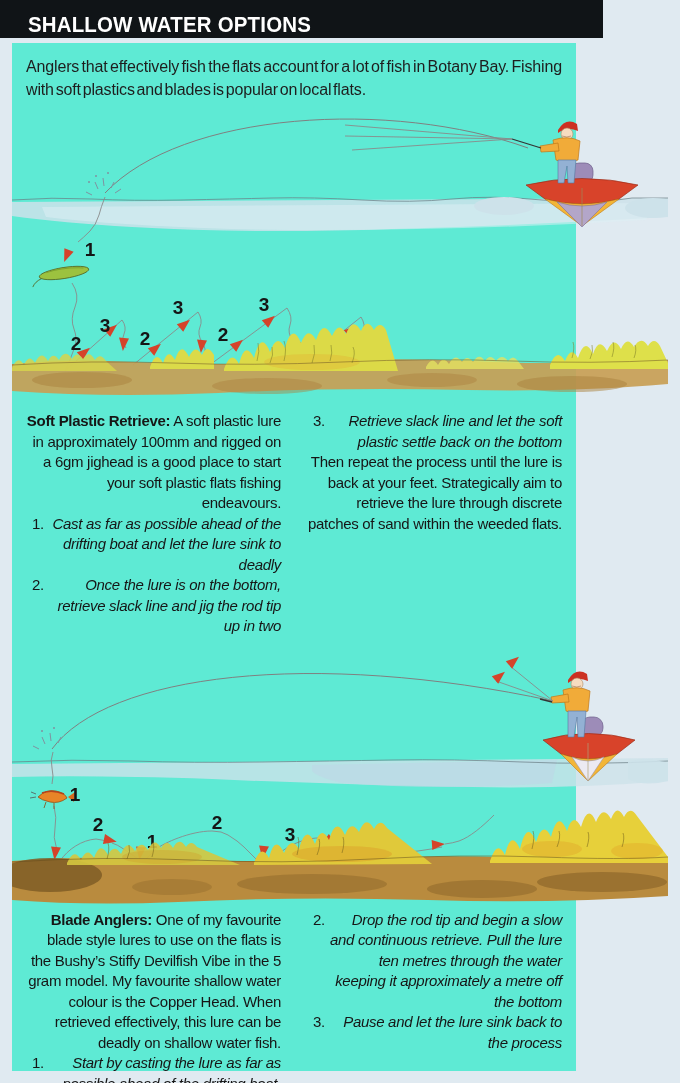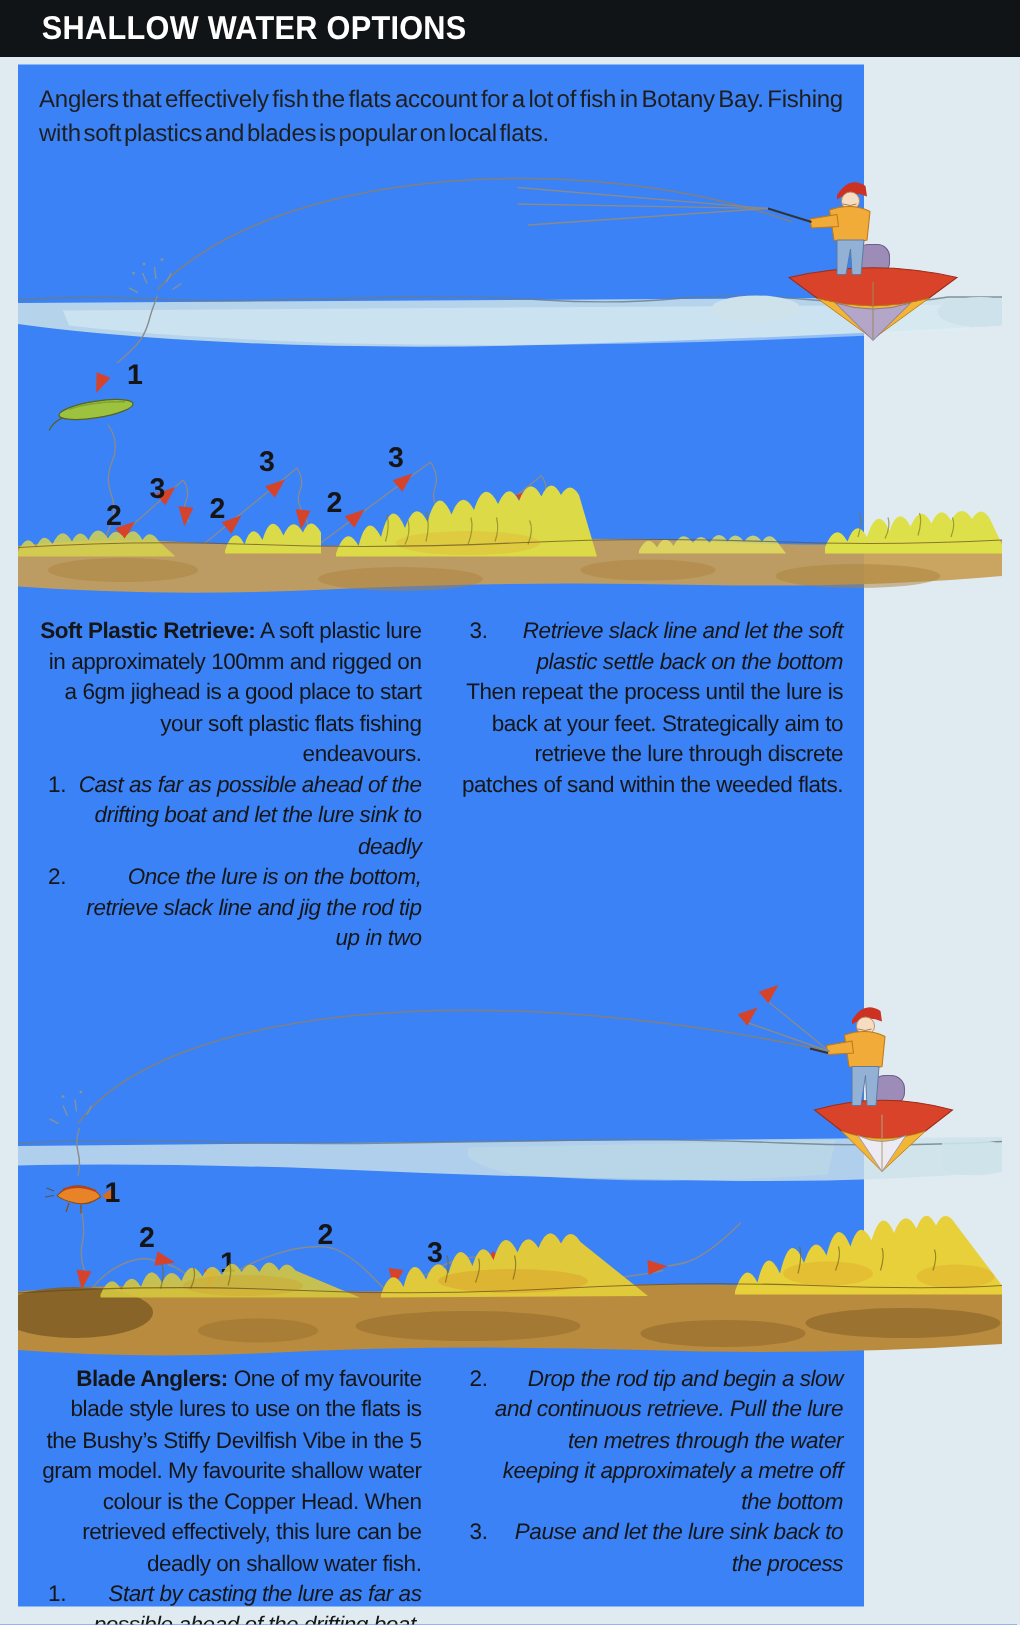--- a/index.html
+++ b/index.html
@@ -3,31 +3,31 @@
 <meta charset="utf-8">
 <style>
   html,body{margin:0;padding:0;}
   body{
     width:680px;height:1083px;position:relative;
     background:#e0eaf1;
     font-family:"Liberation Sans","DejaVu Sans",sans-serif;
     color:#1b1b1b;overflow:hidden;
   }
   .header-bar{
-    position:absolute;left:0;top:0;width:680px;height:38px;
-    background:#101417;display:flex;align-items:center;
+    position:absolute;left:0;top:0;width:603px;height:38px;
+    background:#101417;display:flex;align-items:flex-end;
   }
   .header-title{
     color:#fff;font-size:22px;font-weight:bold;letter-spacing:.2px;
     padding-left:30px;transform:scaleX(.93);transform-origin:left center;
     white-space:nowrap;
   }
   .card{
     position:absolute;left:12px;top:43px;width:564px;height:1028px;
-    background:#3b82f6;
+    background:#5eead4;
   }
   .intro{
     margin:12px 14px 0 14px;
     font-size:16px;line-height:23px;letter-spacing:-0.15px;word-spacing:-2.5px;
     text-align:justify;color:#1e1e1e;
   }
   svg.diagram{display:block;}
   #diagram1{margin-top:2px;}
   #diagram2{margin-top:12px;}
   .cols{display:flex;gap:26px;margin:8px 14px 0 14px;}

